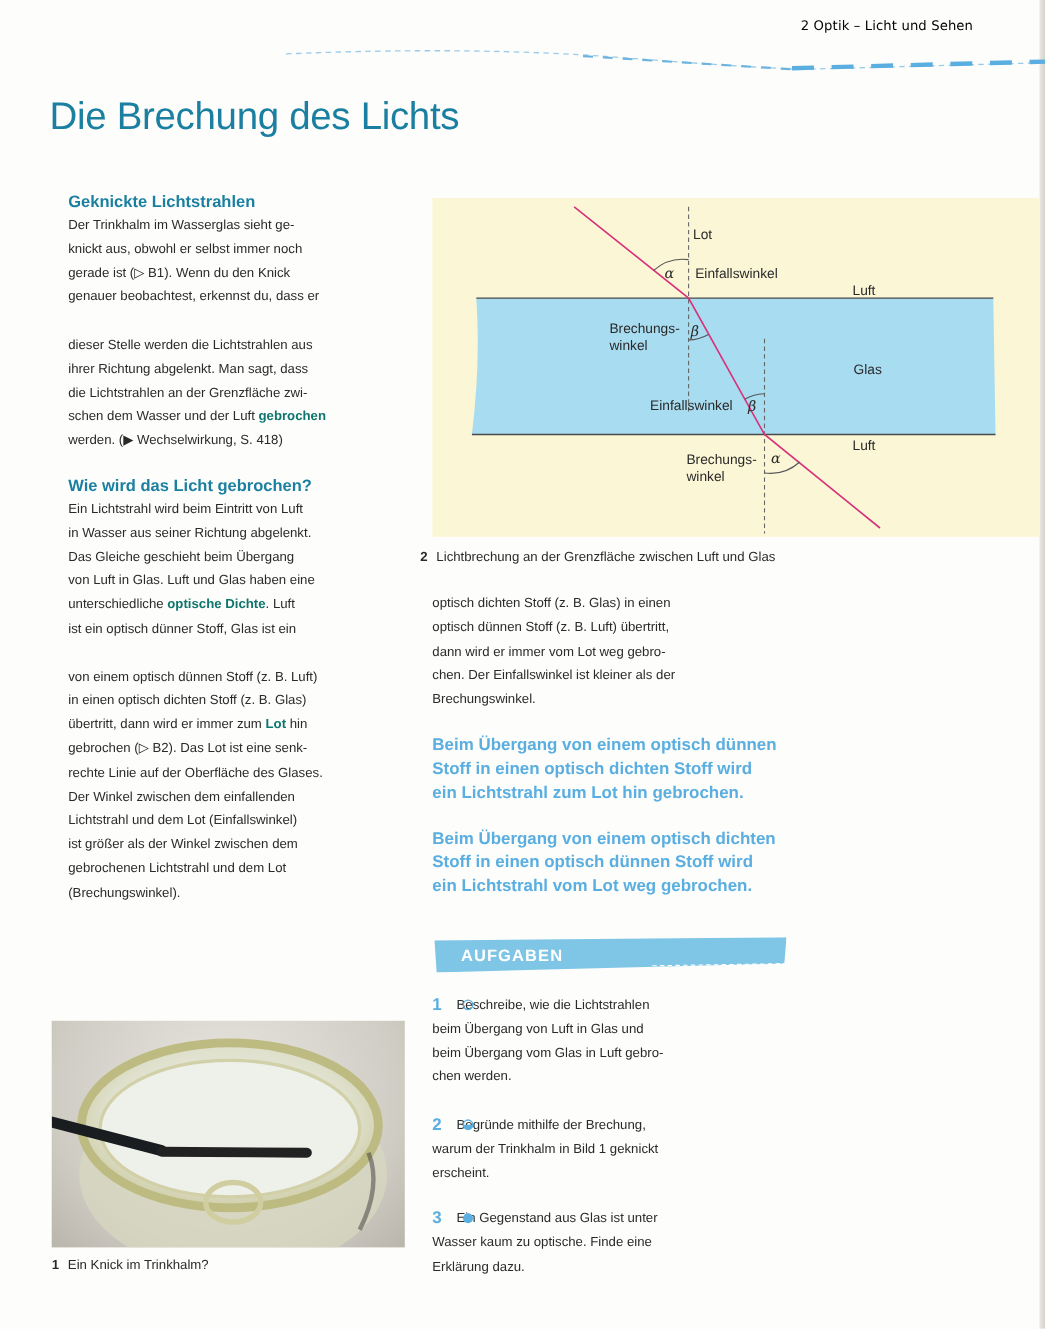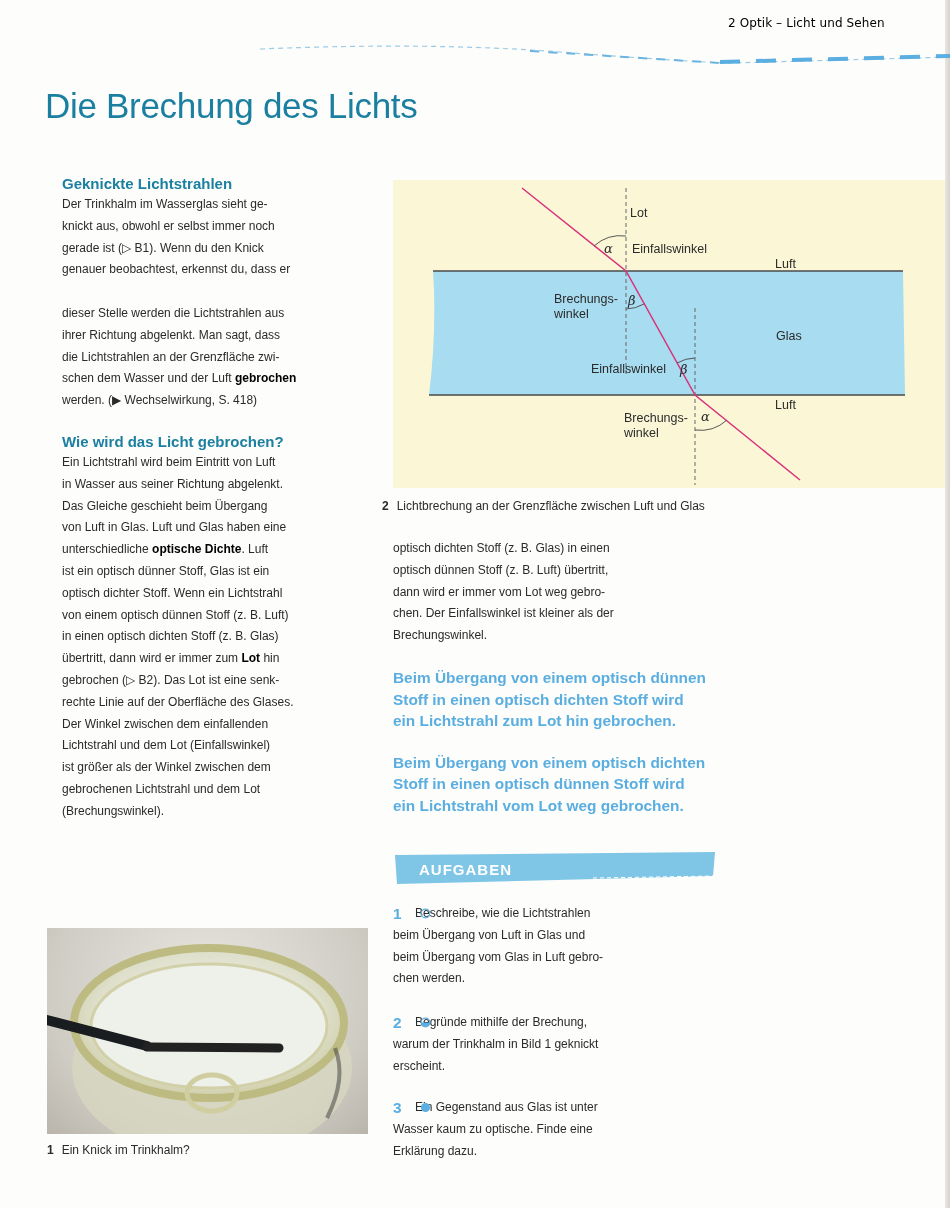--- a/index.html
+++ b/index.html
@@ -26,21 +26,21 @@
   .col-left { position: absolute; left: 46px; top: 174px; width: 322px; margin-left: 16px; }
   .col-right { position: absolute; left: 393px; width: 330px; }
   h2.sub {
     margin: 0; font-size: 15px; font-weight: bold; color: #1a7fa0;
     line-height: 20px; font-family: "Liberation Sans", sans-serif;
   }
   p.body {
     margin: 0; font-size: 12px; line-height: 21.8px; color: #2a2a2a;
     font-family: "Liberation Sans", sans-serif;
   }
-  p.body b { font-weight: bold; color: #000000; }
+  p.body b { font-weight: bold; color: #0f766e; }
   .gap { height: 20px; }
   .rule-text {
     margin: 0; font-size: 15.4px; line-height: 21.6px; font-weight: bold;
     color: #5aaee0; font-family: "Liberation Sans", sans-serif;
   }
   .figure2 {
     position: absolute; left: 393px; top: 180px; width: 552px; height: 308px;
     background: #fbf7d6;
   }
   .figure2 svg { position: absolute; left: 0; top: 0; }
@@ -103,21 +103,21 @@
   </p>
   <div class="gap"></div>
   <h2 class="sub">Wie wird das Licht gebrochen?</h2>
   <p class="body">
     <span>Ein Lichtstrahl wird beim Eintritt von Luft</span><br>
     <span>in Wasser aus seiner Richtung abgelenkt.</span><br>
     <span>Das Gleiche geschieht beim Übergang</span><br>
     <span>von Luft in Glas. Luft und Glas haben eine</span><br>
     <span>unterschiedliche </span><b>optische Dichte</b><span>. Luft</span><br>
     <span>ist ein optisch dünner Stoff, Glas ist ein</span><br>
-    <span>optisch dichter Stoff. Wenn ein Lichtstrahl</span><br>
+    <br>
     <span>von einem optisch dünnen Stoff (z. B. Luft)</span><br>
     <span>in einen optisch dichten Stoff (z. B. Glas)</span><br>
     <span>übertritt, dann wird er immer zum </span><b>Lot</b><span> hin</span><br>
     <span>gebrochen (▷ B2). Das Lot ist eine senk-</span><br>
     <span>rechte Linie auf der Oberfläche des Glases.</span><br>
     <span>Der Winkel zwischen dem einfallenden</span><br>
     <span>Lichtstrahl und dem Lot (Einfallswinkel)</span><br>
     <span>ist größer als der Winkel zwischen dem</span><br>
     <span>gebrochenen Lichtstrahl und dem Lot</span><br>
     <span>(Brechungswinkel).</span>

